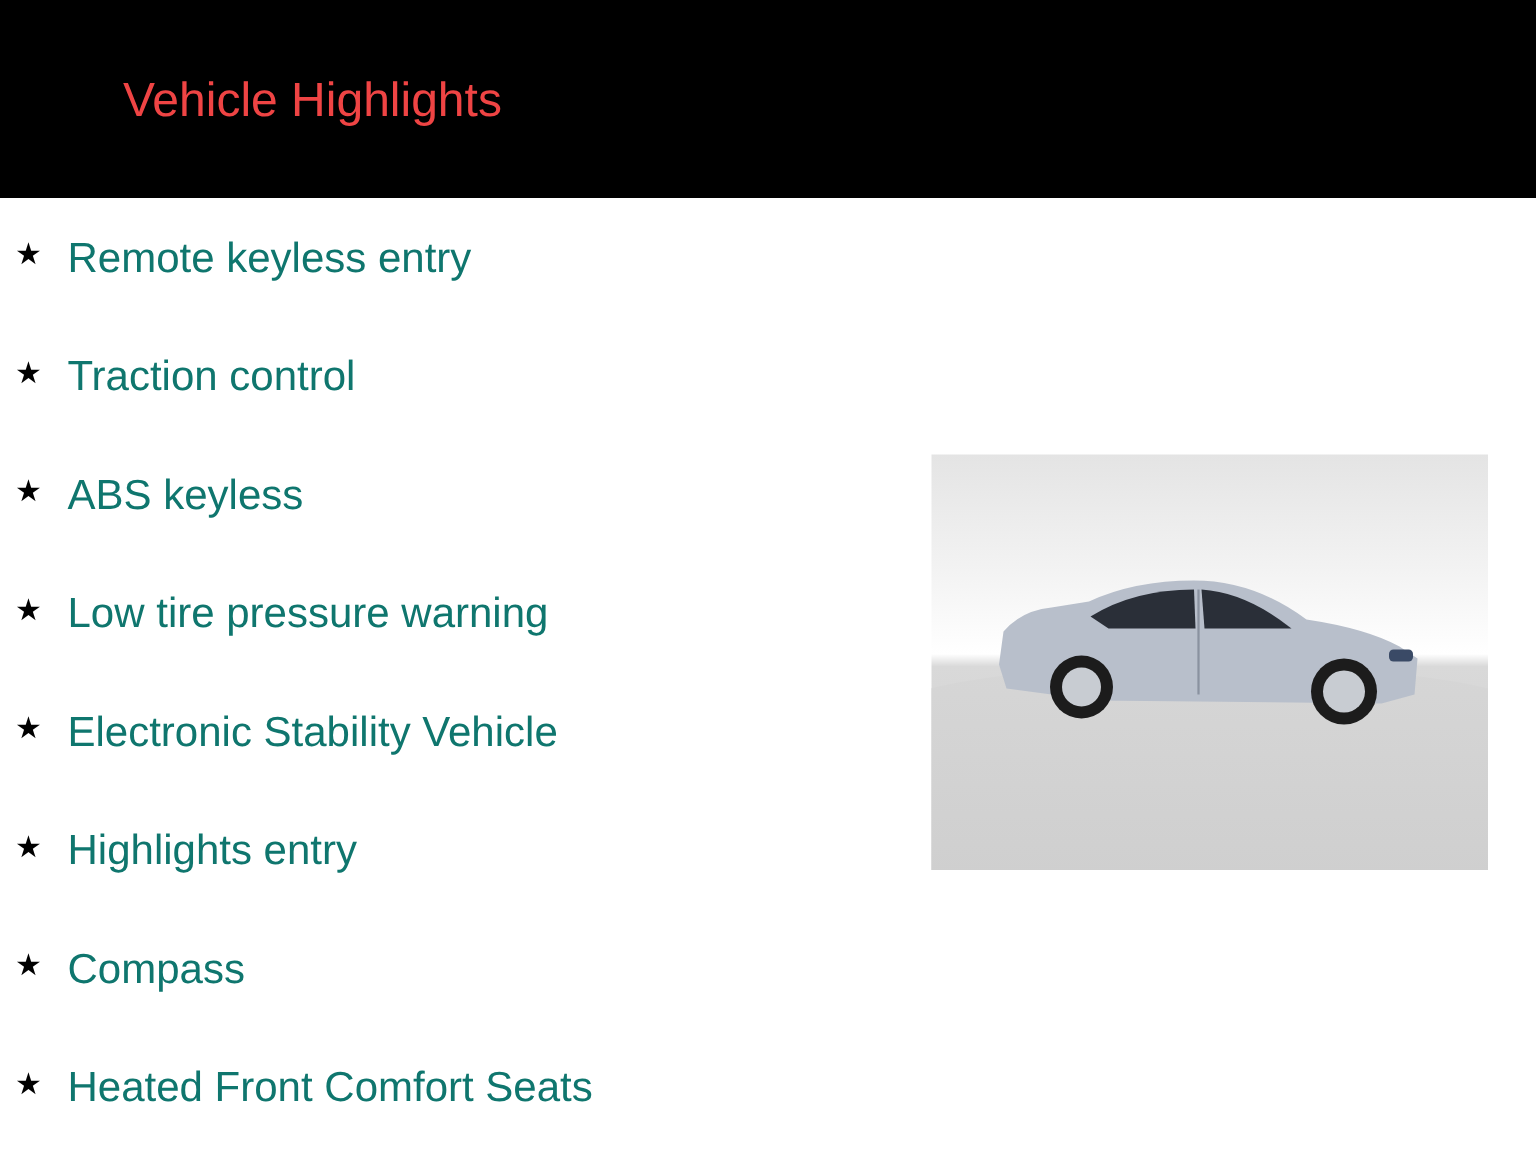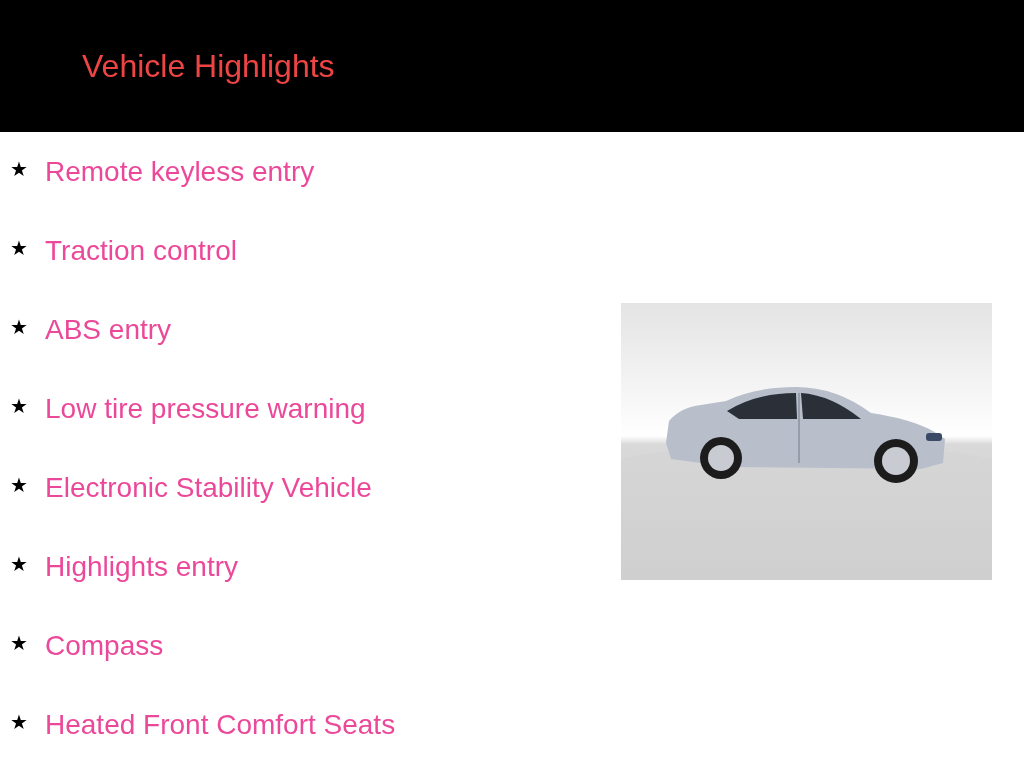--- a/index.html
+++ b/index.html
@@ -2,21 +2,21 @@
 <html><head>
   <meta charset="utf-8">
   <style>
     html, body { margin:0; padding:0; }
     body { width:1024px; height:768px; background:#ffffff; position:relative; overflow:hidden; font-family:"Liberation Sans", sans-serif; }
     .header { position:absolute; left:0; top:0; width:1024px; height:132px; background:#000000; }
     .title { position:absolute; left:52px; top:44px; font-size:32px; color:#ef4444; line-height:44px;margin-left:30px; }
     .list { position:absolute; left:0; top:0; }
     .item { position:absolute; left:0; height:40px; }
     .star { position:absolute; left:10px; top:2px; font-size:20px; color:#000; }
-    .label { position:absolute; left:45px; top:0; font-size:28px; color:#ec4899; white-space:nowrap; line-height:34px; }
+    .label { position:absolute; left:45px; top:0; font-size:28px; color:#0f766e; white-space:nowrap; line-height:34px; }
     .photo { position:absolute; left:621px; top:303px; width:371px; height:277px; overflow:hidden;
       background: linear-gradient(#e4e4e4 0%, #f4f4f4 30%, #ffffff 48%, #d9d9d9 51%, #cfcfcf 100%); }
     .floor { position:absolute; left:-40px; top:140px; width:450px; height:260px; border-radius:50% 50% 0 0 / 14% 14% 0 0; background:linear-gradient(#d6d6d6,#c9c9c9); }
   </style>
 </head>
 <body>
 
 <div class="header">
   <div class="title">Vehicle Highlights</div>
 </div>
@@ -25,21 +25,21 @@
   <div class="item" style="top:155px">
       <span class="star">★</span>
       <span class="label">Remote keyless entry</span>
     </div>
   <div class="item" style="top:234px">
       <span class="star">★</span>
       <span class="label">Traction control</span>
     </div>
   <div class="item" style="top:313px">
       <span class="star">★</span>
-      <span class="label">ABS entry</span>
+      <span class="label">ABS keyless</span>
     </div>
   <div class="item" style="top:392px">
       <span class="star">★</span>
       <span class="label">Low tire pressure warning</span>
     </div>
   <div class="item" style="top:471px">
       <span class="star">★</span>
       <span class="label">Electronic Stability Vehicle</span>
     </div>
   <div class="item" style="top:550px">

